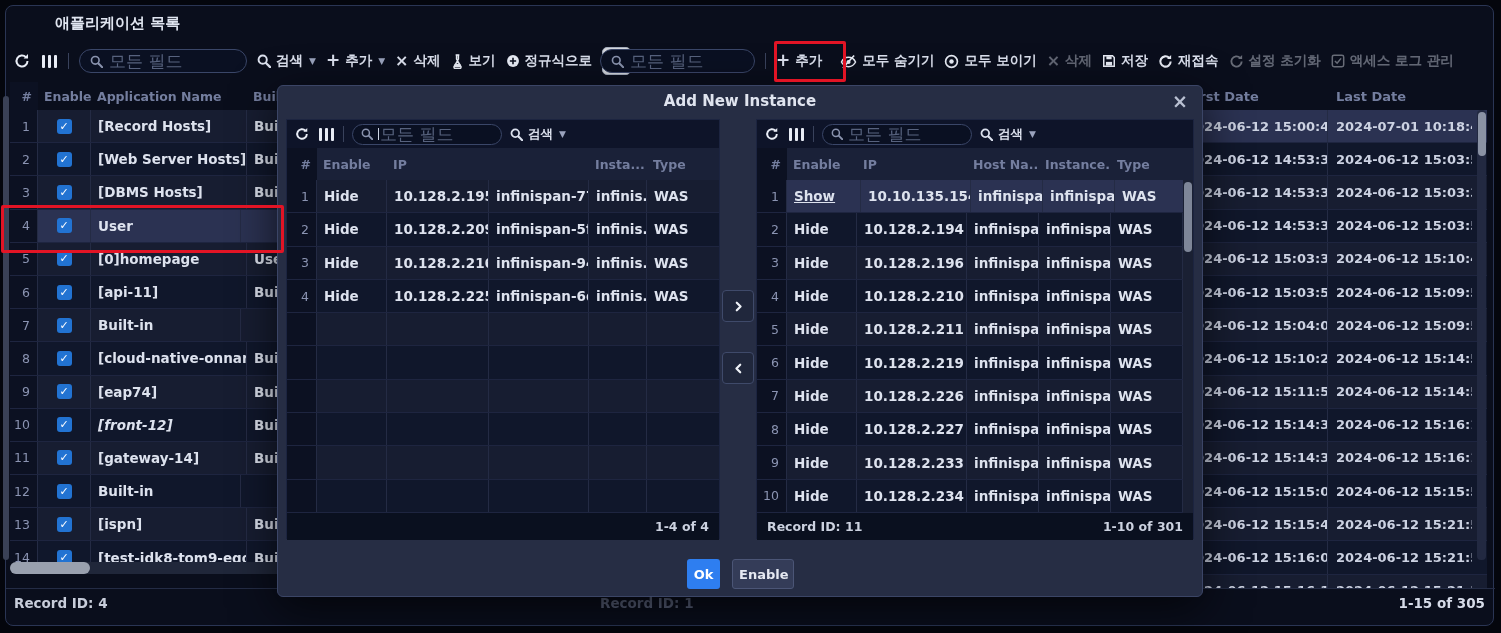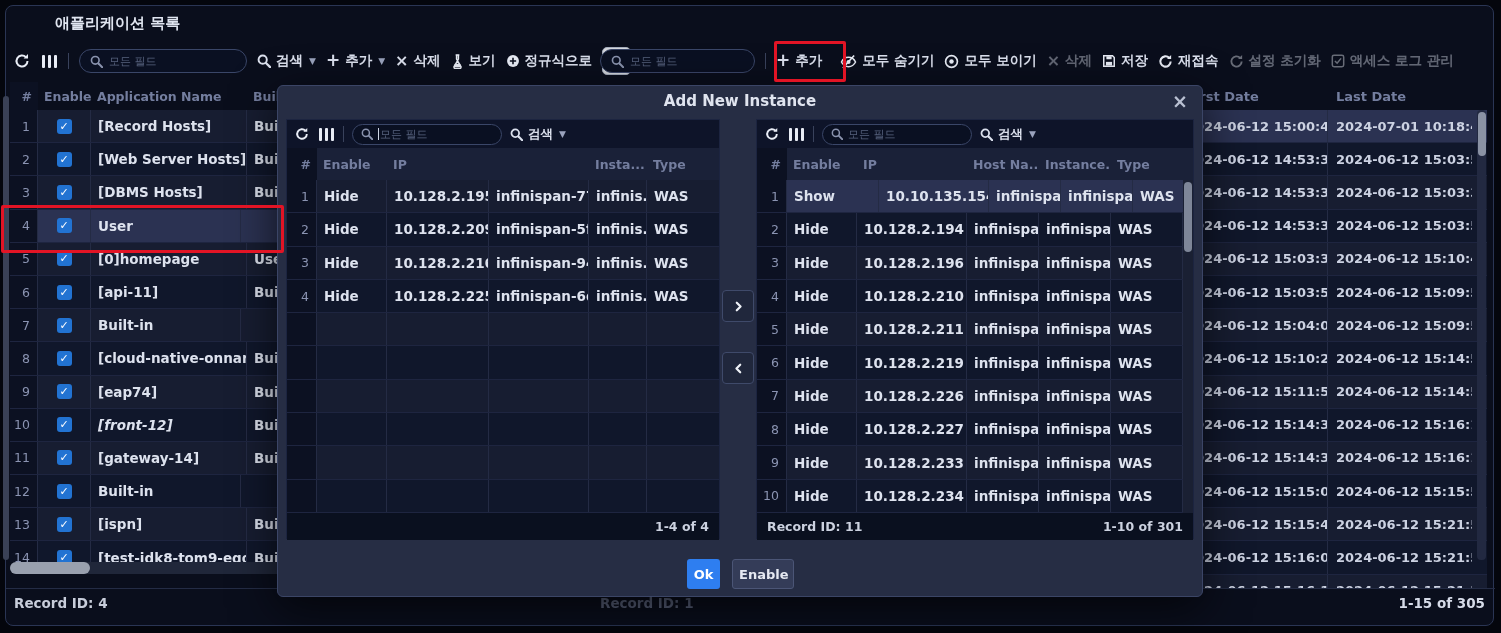--- a/index.html
+++ b/index.html
@@ -12,21 +12,21 @@
   
   .tb{position:absolute;top:44px;height:34px;display:flex;align-items:center;z-index:5;color:#dce1ee;}
   #tbA{left:14px;gap:10px;}
   #tbB{left:600px;gap:10px;}
   .icn{display:inline-flex;align-items:center;justify-content:center;color:#e9edf6;cursor:pointer;}
   .cols{display:inline-flex;}
   .cols i{display:inline-block;width:3px;height:13px;background:currentColor;margin:0 1.5px;border-radius:1px;}
   .vdiv{width:1px;height:16px;background:#39425c;}
   .searchbox{display:inline-flex;align-items:center;gap:6px;height:24px;border:1px solid #3a4668;
              border-radius:12px;background:#0a1022;padding:0 10px;box-sizing:border-box;color:#8a93ae;}
-  .searchbox .ph{font-size:11px;color:#57627e;}
+  .searchbox .ph{font-size:17px;color:#57627e;}
   .caret-line{width:1px;height:12px;background:#cfd6e6;display:inline-block;margin-right:-4px;}
   .tbtn{display:inline-flex;align-items:center;gap:5px;font-size:13.5px;font-weight:600;cursor:pointer;white-space:nowrap;}
   .tbtn .caret{font-size:9px;color:#9aa3bd;margin-left:1px;}
   .plusg{font-size:17px;font-weight:700;line-height:1;margin-top:-2px;}
   .xg{font-size:16px;font-weight:700;line-height:1;}
   .dim{opacity:.42;}
   .expand-btn{display:inline-flex;align-items:center;justify-content:center;width:27px;height:26px;
       background:#d4d7dd;border:1px solid #a6adbd;border-radius:5px;color:#3f4654;
       font-size:15px;font-weight:700;cursor:pointer;}
 
@@ -612,21 +612,21 @@
         <div class="hcell c-num-h" style="width: 30px; justify-content: flex-end; background: rgb(12, 17, 34);">#</div>
         <div class="hcell" style="width: 70px;">Enable</div>
         <div class="hcell" style="width: 110px;">IP</div>
         <div class="hcell" style="width: 72px;">Host Na...</div>
         <div class="hcell" style="width: 72px;">Instance...</div>
         <div class="hcell" style="width: 72px;">Type</div>
       </div>
     <div class="mtbody" id="mright-rows">
         <div class="trow sel" style="height: 33.3px;">
           <div class="tcell c-num" style="width: 30px;">1</div>
-          <div class="tcell" style="width: 92px;">Show</div>
+          <div class="tcell" style="width: 74px; text-decoration: underline;">Show</div>
           <div class="tcell" style="width: 110px;">10.10.135.154</div>
           <div class="tcell" style="width: 72px;">infinispan...</div>
           <div class="tcell" style="width: 72px;">infinispan...</div>
           <div class="tcell" style="width: 72px;">WAS</div>
         </div>
         <div class="trow even" style="height: 33.3px;">
           <div class="tcell c-num" style="width: 30px;">2</div>
           <div class="tcell" style="width: 70px;">Hide</div>
           <div class="tcell" style="width: 110px;">10.128.2.194</div>
           <div class="tcell" style="width: 72px;">infinispan...</div>

